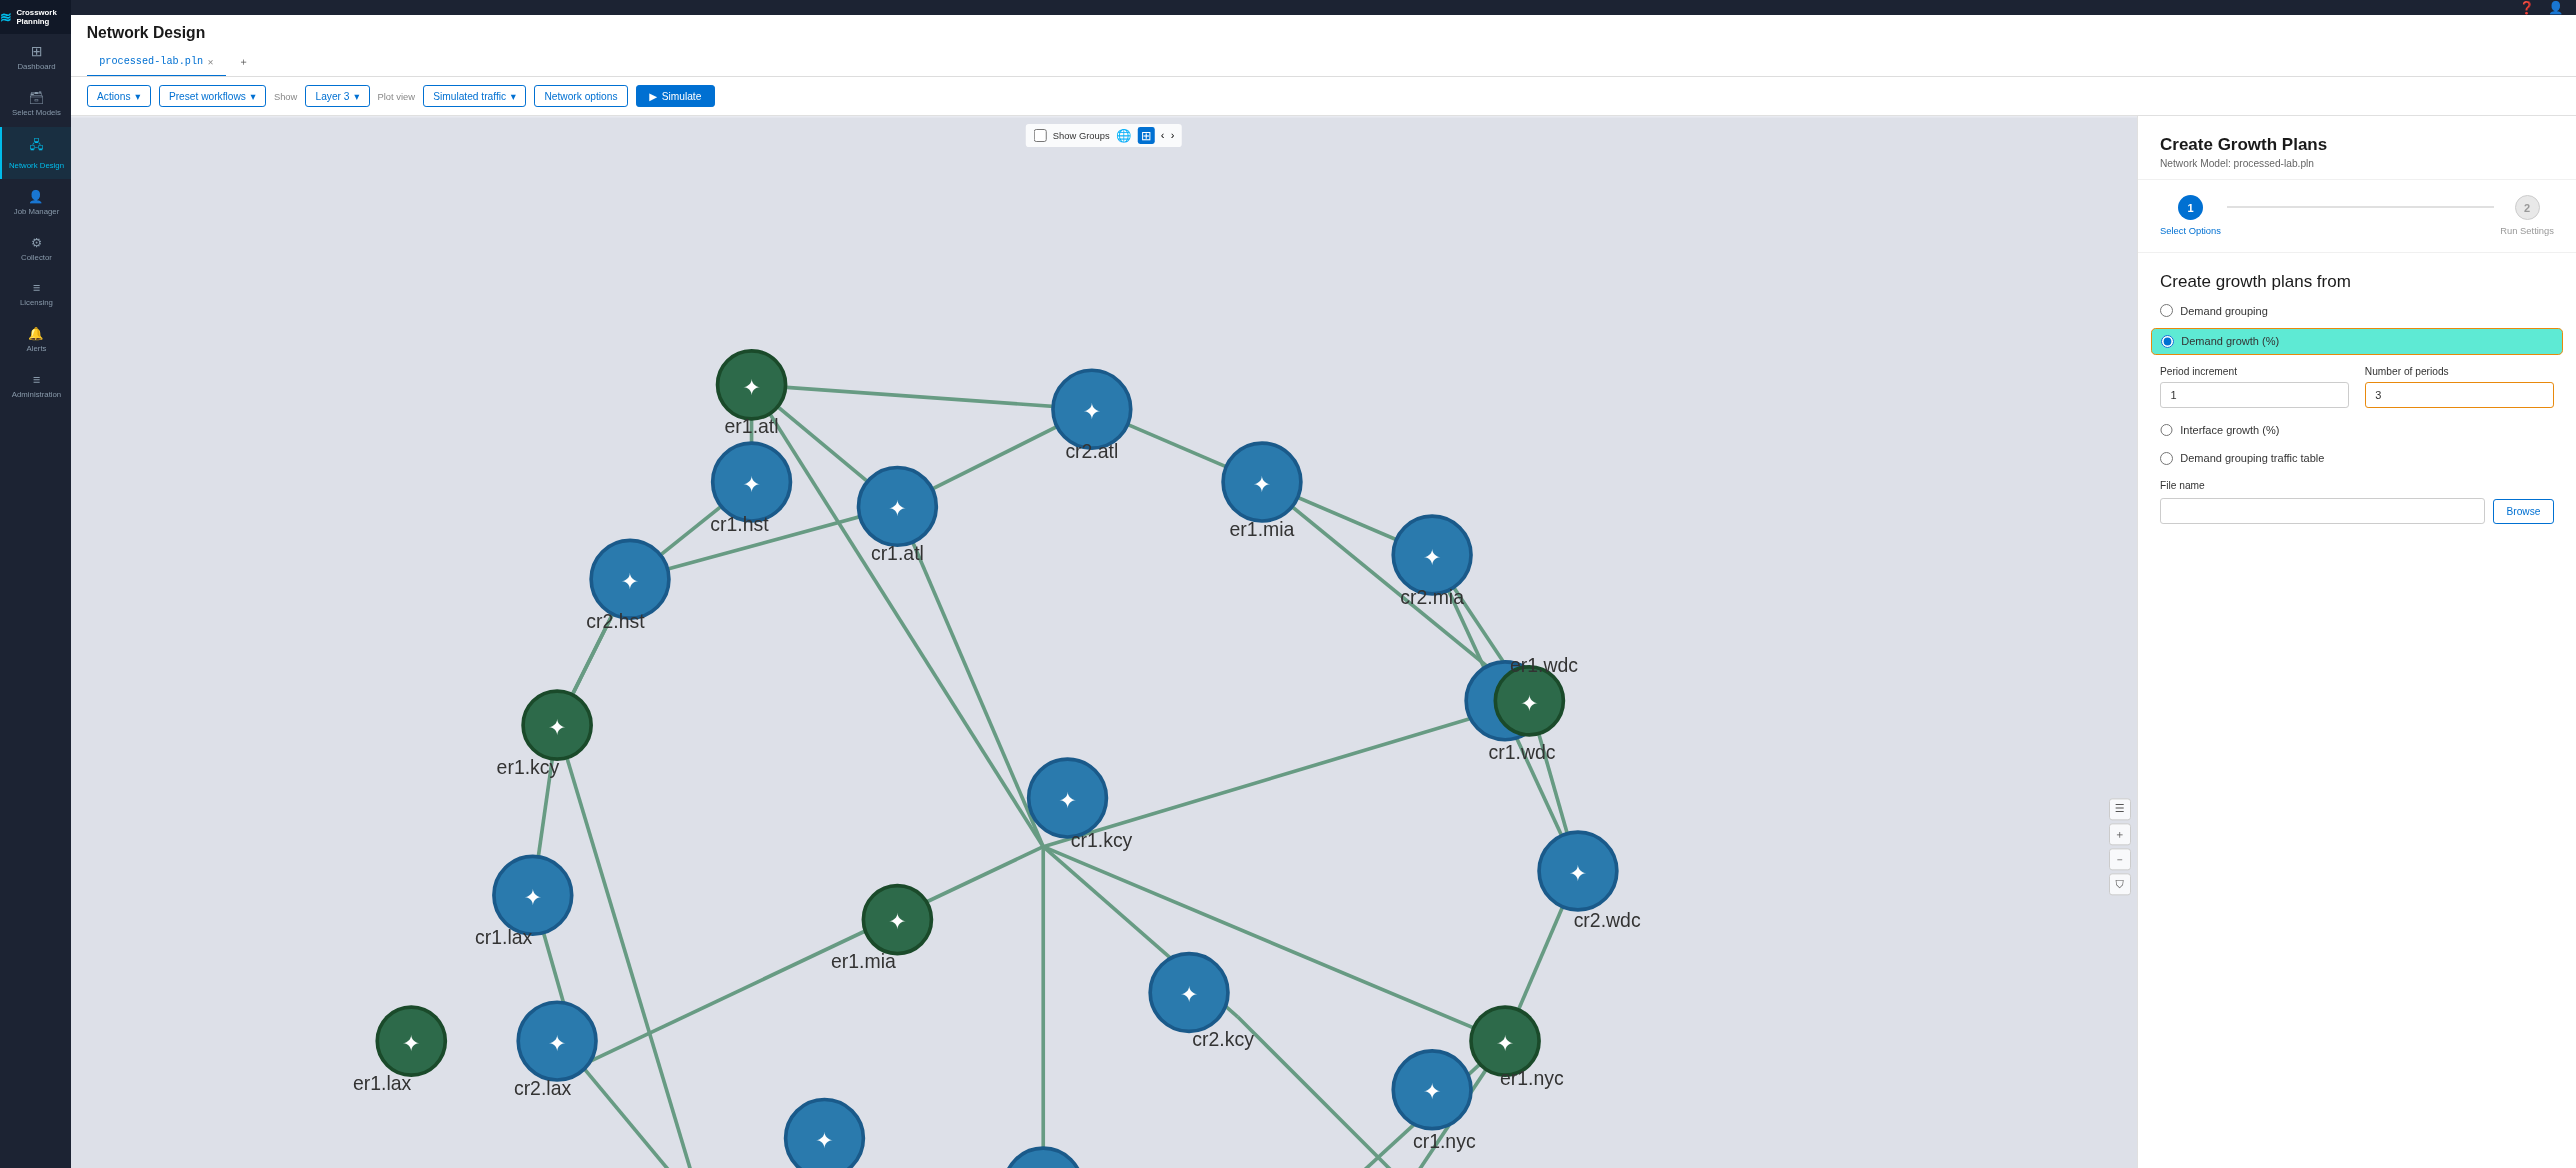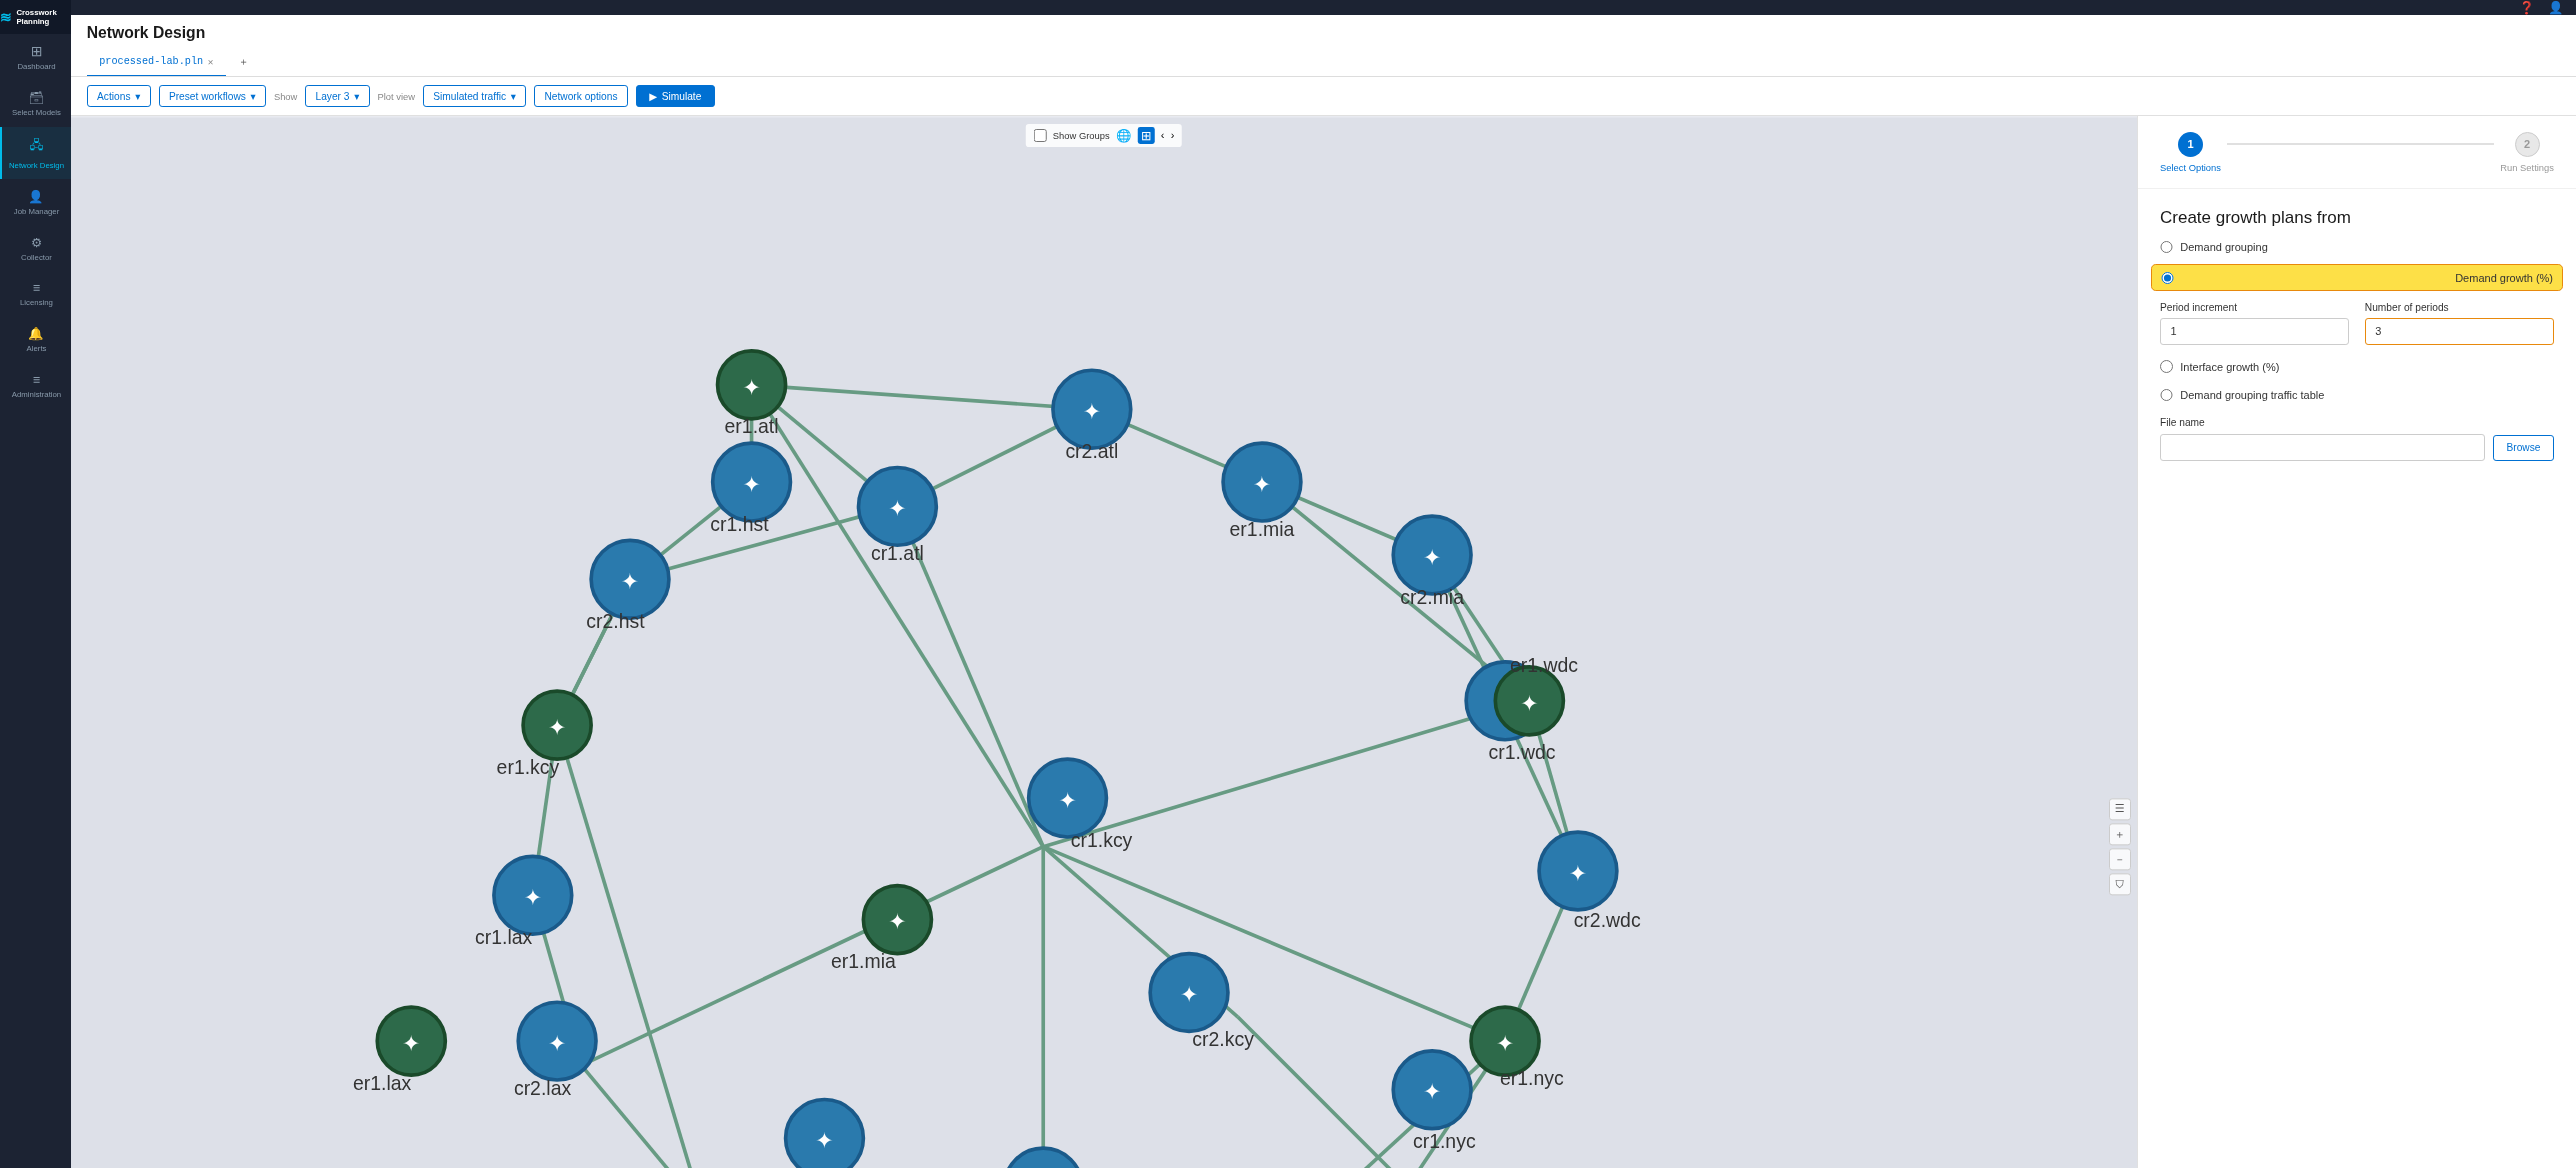--- a/index.html
+++ b/index.html
@@ -226,27 +226,26 @@
       align-items: center;
       gap: 7.8px;
       margin-bottom: 11px;
       font-size: 11px;
       color: #333;
       cursor: pointer;
     }
     .radio-option input[type="radio"] { width: 12.5px; height: 12.5px; cursor: pointer; accent-color: #0070d2; }
 
     .radio-option.highlighted {
-      background: #fde047;
+      background: #5eead4;
       border: 1.6px solid #e8890c;
       border-radius: 4.7px;
       padding: 6.3px 9.4px;
       margin-left: -9.4px;
       margin-right: -9.4px;
-      justify-content: space-between;
     }
 
     .form-row {
       display: flex;
       gap: 15.7px;
       margin-bottom: 15.7px;
     }
     .form-group {
       flex: 1;
       display: flex;
@@ -562,20 +561,24 @@
           <div class="canvas-icon-btn">☰</div>
           <div class="canvas-icon-btn">＋</div>
           <div class="canvas-icon-btn">－</div>
           <div class="canvas-icon-btn">⛉</div>
         </div>
 
       </div>
 
       <div class="right-panel">
 
+        <div class="panel-header">
+          <div class="panel-title">Create Growth Plans</div>
+          <div class="panel-subtitle">Network Model: processed-lab.pln</div>
+        </div>
 
         <div class="steps-container">
           <div class="step">
             <div class="step-circle active">
               <span>1</span>
             </div>
             <span class="step-label">Select Options</span>
           </div>
           <div class="step-connector"></div>
           <div class="step">

